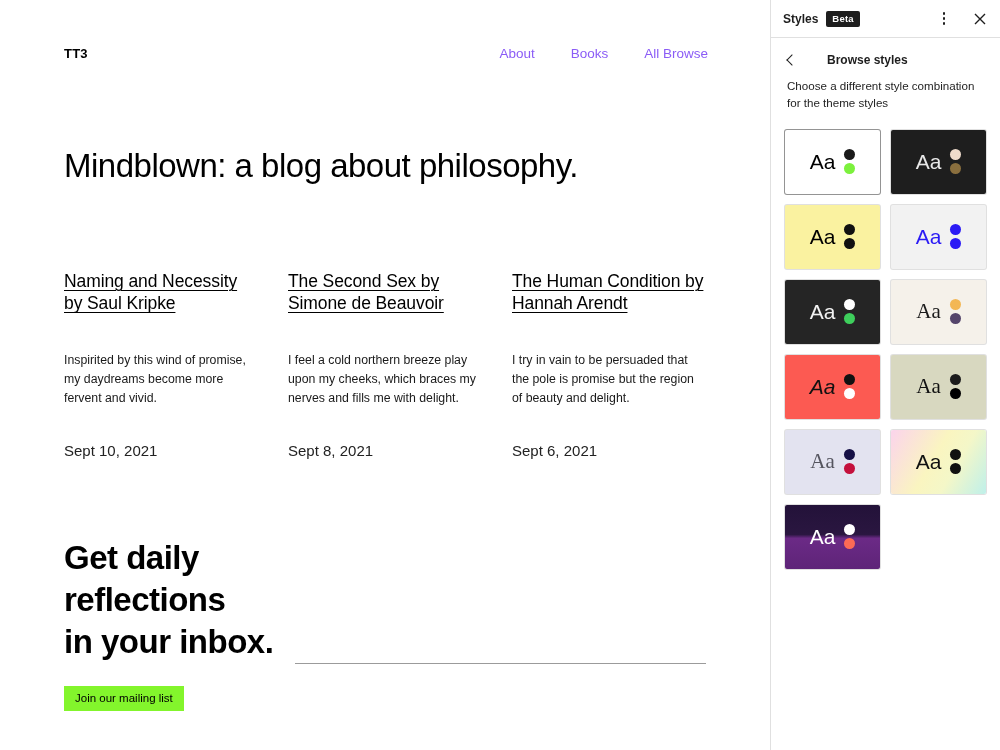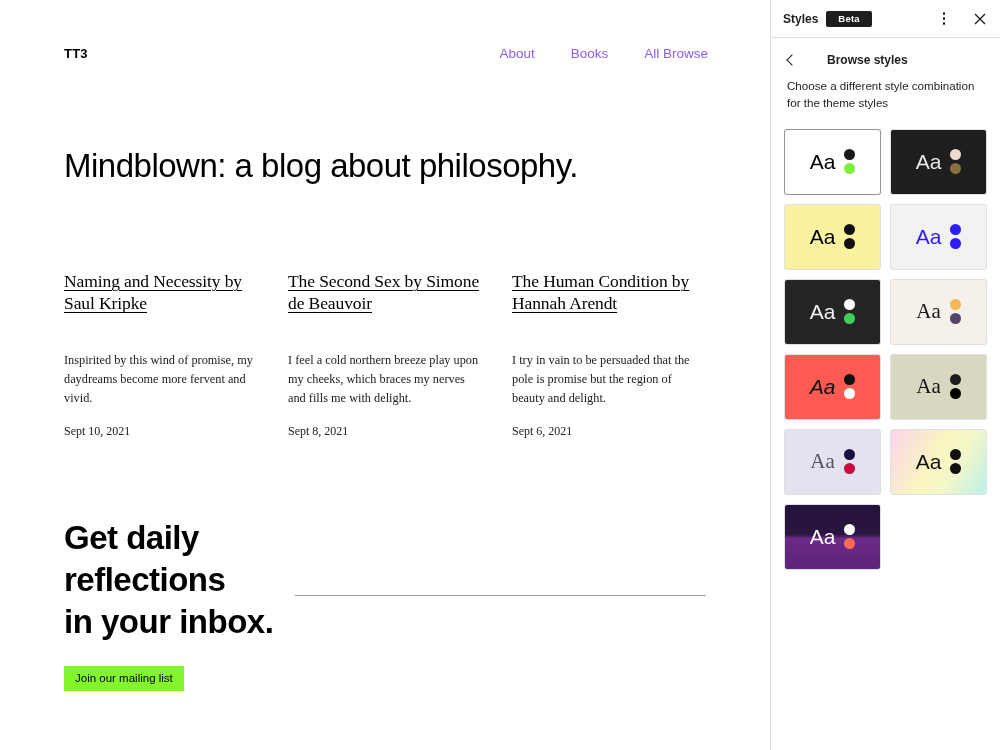--- a/index.html
+++ b/index.html
@@ -26,36 +26,35 @@
 
   .hero {
     padding: 86px 64px 0 64px;
     font-size: 33px; font-weight: 400; letter-spacing: -.5px;
     color: #000; line-height: 1.15;
   }
 
   .posts {
     display: flex; gap: 30px;
     padding: 85px 64px 0 64px;
-    font-family: Liberation Serif, serif;
   }
   .post { width: 196px; }
   .post-title {
     font-size: 17.5px; line-height: 1.28; color: #000;
     text-decoration: underline; text-underline-offset: 3px;
     text-decoration-thickness: 1px; letter-spacing: -.1px;
   }
   .post-excerpt {
     margin-top: 36px; font-size: 12.3px; line-height: 1.55; color: #1a1a1a;
   }
-  .post-date { margin-top: 16px; font-size: 12px; color: #222; }
+  .post-date { margin-top: 34px; font-size: 15px; color: #222; }
 
   .cta {
     padding: 78px 64px 0 64px;
-    display: flex; align-items: center; gap: 22px;
+    display: flex; align-items: flex-end; gap: 22px;
   }
   .cta-heading {
     font-size: 33px; line-height: 1.28; letter-spacing: -.5px; color: #000;
     white-space: pre-line; flex: 0 0 auto;
   }
   .cta-rule { flex: 1; height: 1px; background: #9b9b9b; margin-top: 30px; }
   .cta-btn-wrap { padding: 22px 64px 0 64px; }
   .cta-btn {
     display: inline-block; border: 0; cursor: pointer;
     padding: 6px 11px 7px; font-size: 11.5px; color: #000;
@@ -69,21 +68,21 @@
     display: flex; flex-direction: column;
   }
   .sb-header {
     height: 38px; flex: 0 0 38px;
     display: flex; align-items: center; gap: 8px;
     padding: 0 6px 0 12px; border-bottom: 1px solid #e0e0e0;
   }
   .sb-title { font-size: 12px; font-weight: bold; color: #1e1e1e; }
   .sb-beta {
     background: #1e1e1e; color: #fff; font-size: 9.5px; font-weight: bold;
-    padding: 2px 12px 3px; border-radius: 2px; letter-spacing: .2px;
+    padding: 2px 6px 3px; border-radius: 2px; letter-spacing: .2px;
   }
   .sb-header-spacer { flex: 1; }
   .icon-btn {
     width: 28px; height: 28px; display: flex; align-items: center;
     justify-content: center; background: none; border: 0; cursor: pointer;
     color: #1e1e1e;
   }
   .kebab { display: flex; flex-direction: column; gap: 2.5px; align-items: center; }
   .kebab i { width: 2.5px; height: 2.5px; background: #1e1e1e; border-radius: 50%; display: block; }
 

